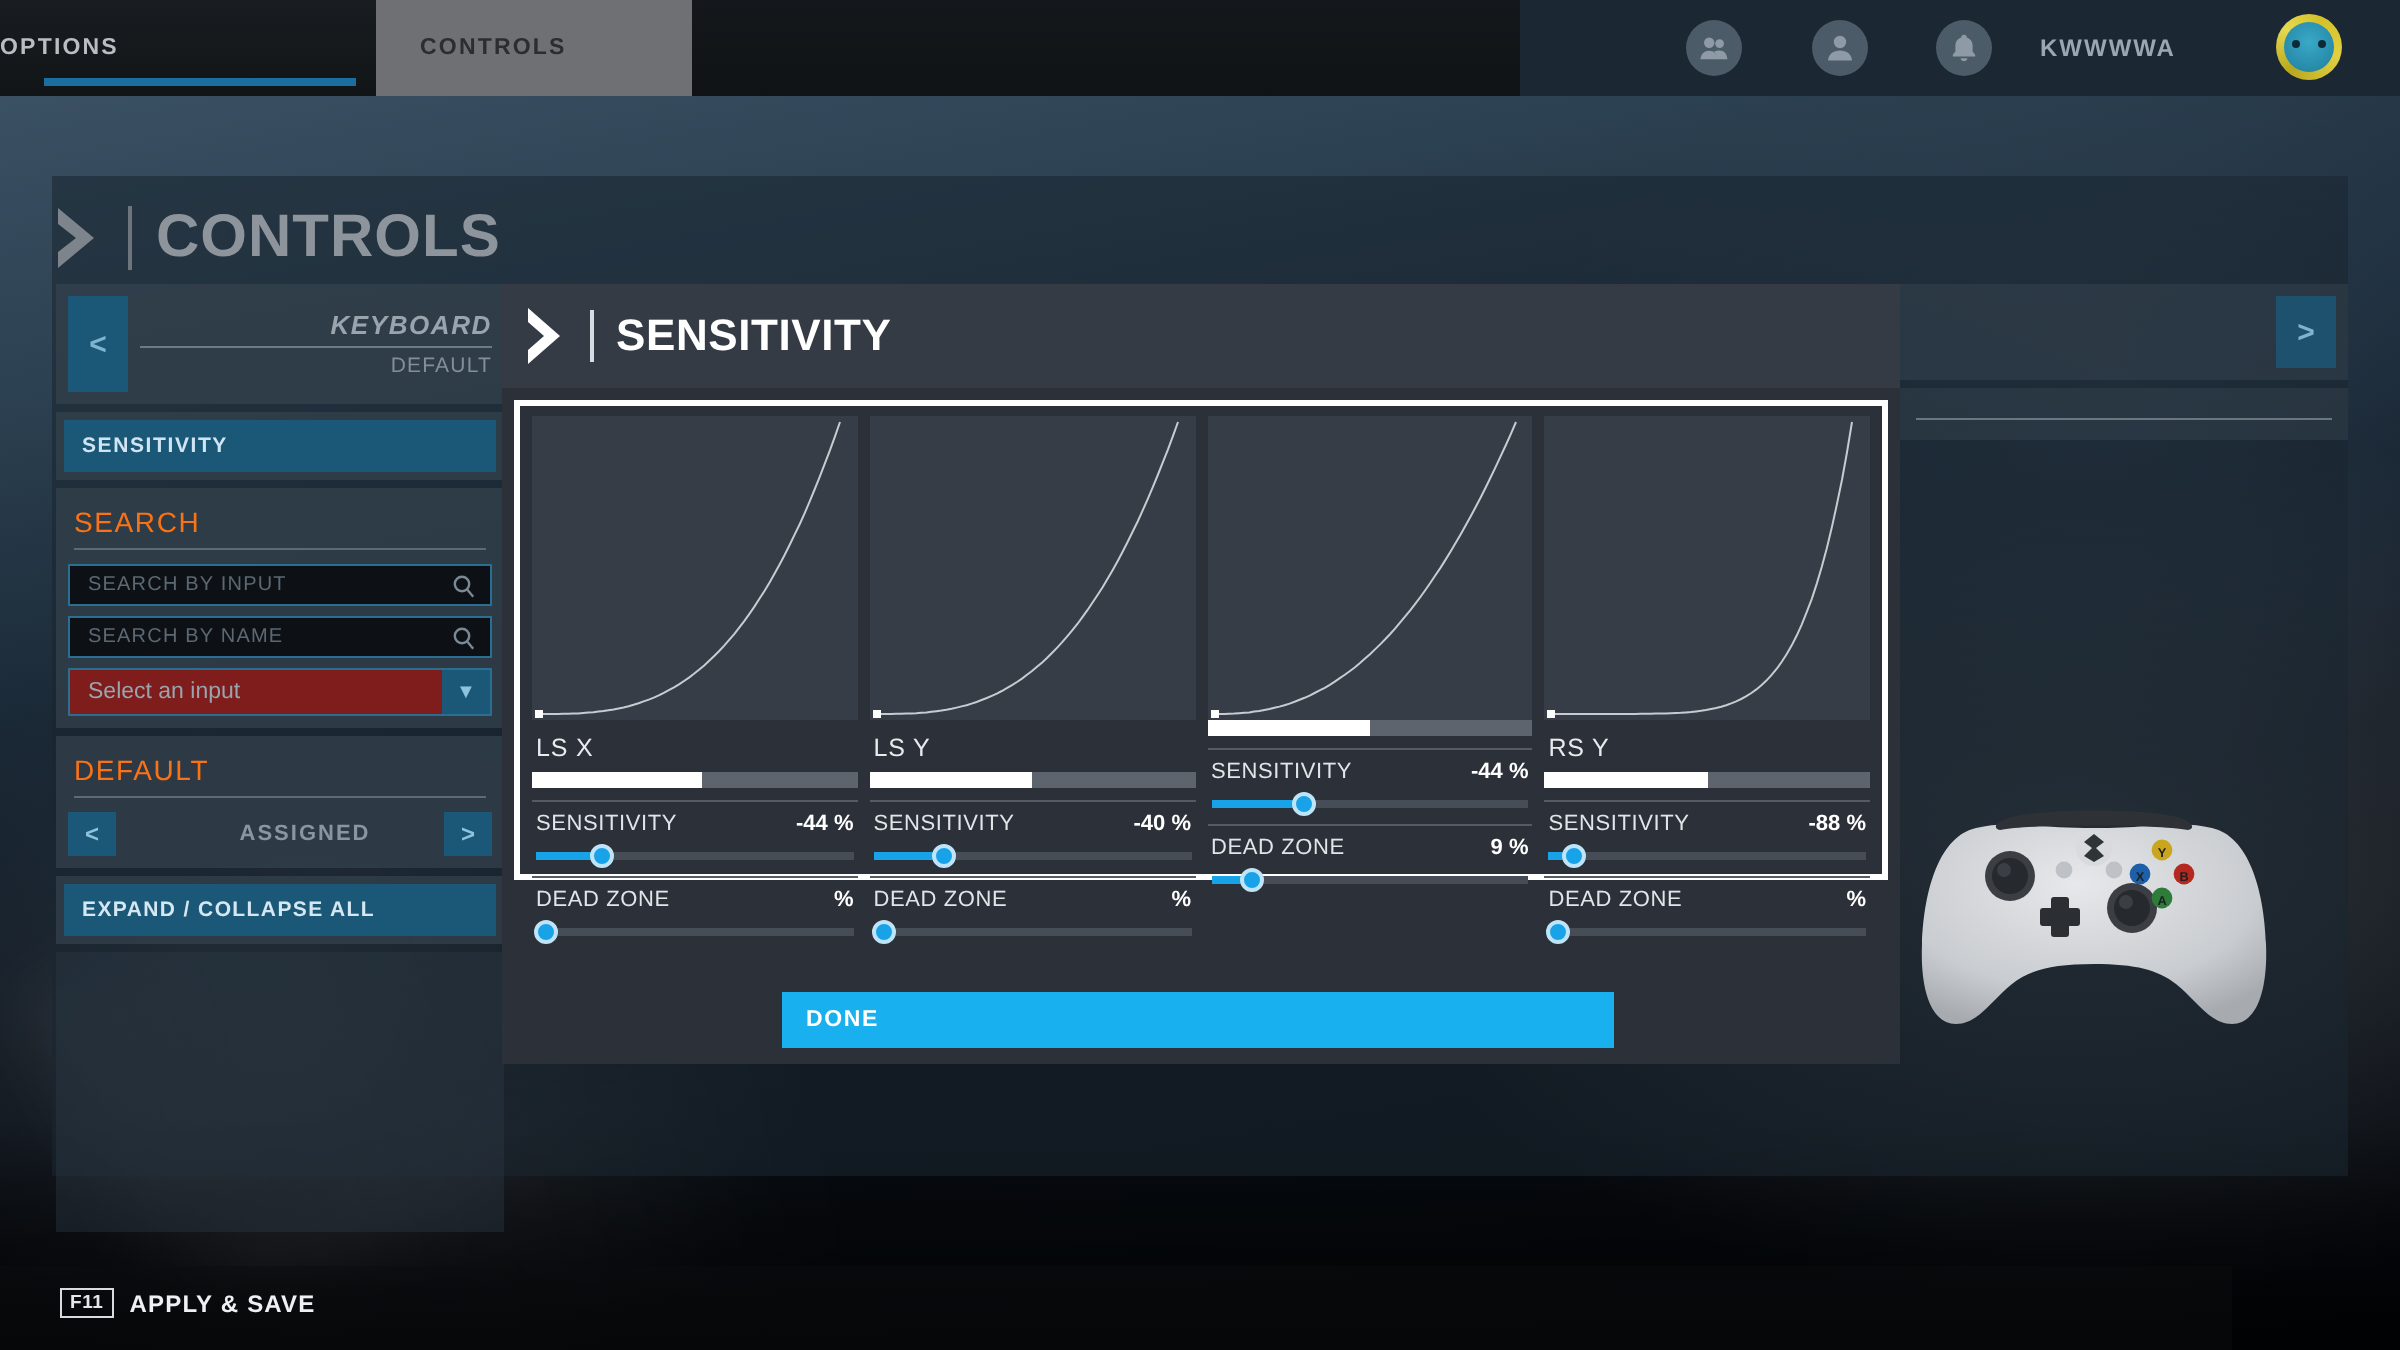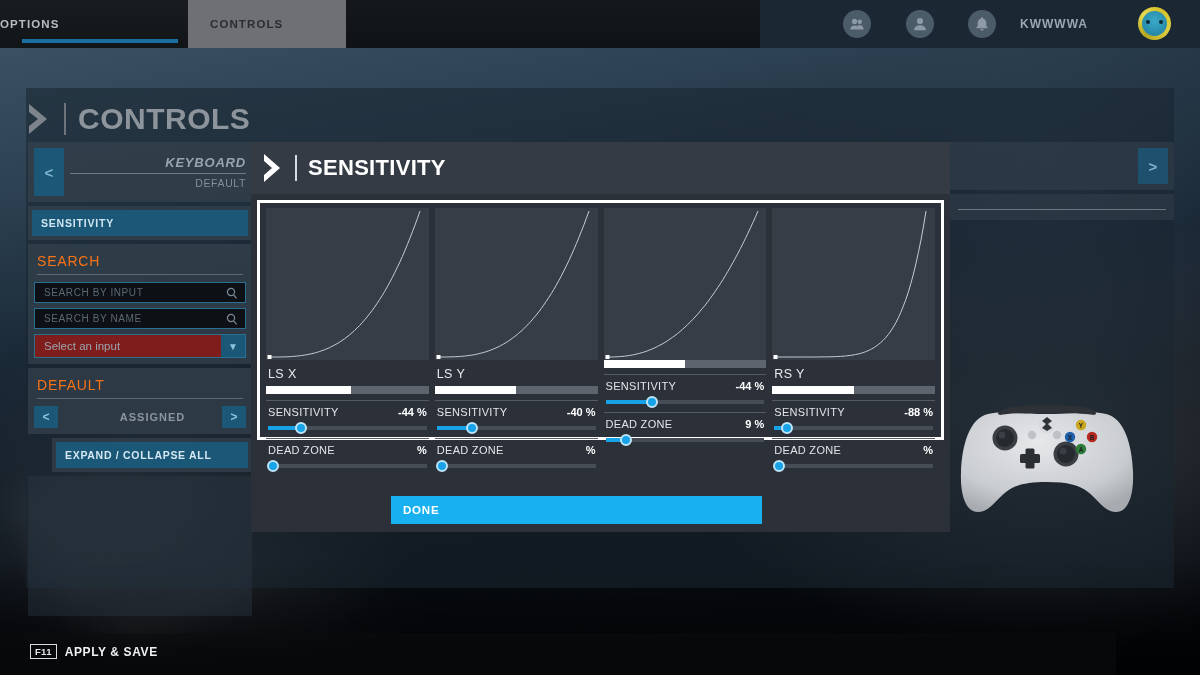--- a/index.html
+++ b/index.html
@@ -207,21 +207,21 @@
   .slider { position: relative; height: 12px; margin-top: 4px; }
   .slider-track {
     position: absolute; left: 0; right: 0; top: 4px; height: 4px; background: #474d56;
   }
   .slider-fill { position: absolute; left: 0; top: 4px; height: 4px; background: #18a3e8; }
   .slider-thumb {
     position: absolute; top: 0; width: 12px; height: 12px; border-radius: 50%;
     background: #18a3e8; border: 2px solid #bfe4f8; margin-left: -6px;
   }
   .done-btn {
-    position: absolute; left: 140px; top: 354px; width: 371px; height: 28px;
+    position: absolute; left: 140px; top: 354px; width: 416px; height: 28px;
     background: #18b0ef; color: #ffffff; font-size: 11.5px; font-weight: bold;
     letter-spacing: .8px; display: flex; align-items: center; padding-left: 12px;
   }
 
   
   .footer {
     position: absolute; left: 0; bottom: 0; width: 1116px; height: 42px;
     background: linear-gradient(180deg, rgba(10,12,14,.55), rgba(6,8,10,.92));
   }
   .footer-item { position: absolute; left: 30px; top: 11px; display: flex; align-items: center; gap: 8px; }
@@ -329,21 +329,21 @@
     <div class="sb-block">
       <div class="sb-heading">DEFAULT</div>
       <div class="sb-rule"></div>
       <div class="filter-row">
         <div class="filter-btn">&lt;</div>
         <div class="filter-val">ASSIGNED</div>
         <div class="filter-btn">&gt;</div>
       </div>
     </div>
 
-    <div class="sb-block" style="padding:4px;margin-left:24px;">
+    <div class="sb-block" style="padding:4px;">
       <div class="sb-expand">EXPAND / COLLAPSE ALL</div>
     </div>
 
     <div class="sb-empty"></div>
   </div>
 
   <div class="right-panel">
     <div class="rp-block">
       <div class="rp-arrow">&gt;</div>
     </div>

